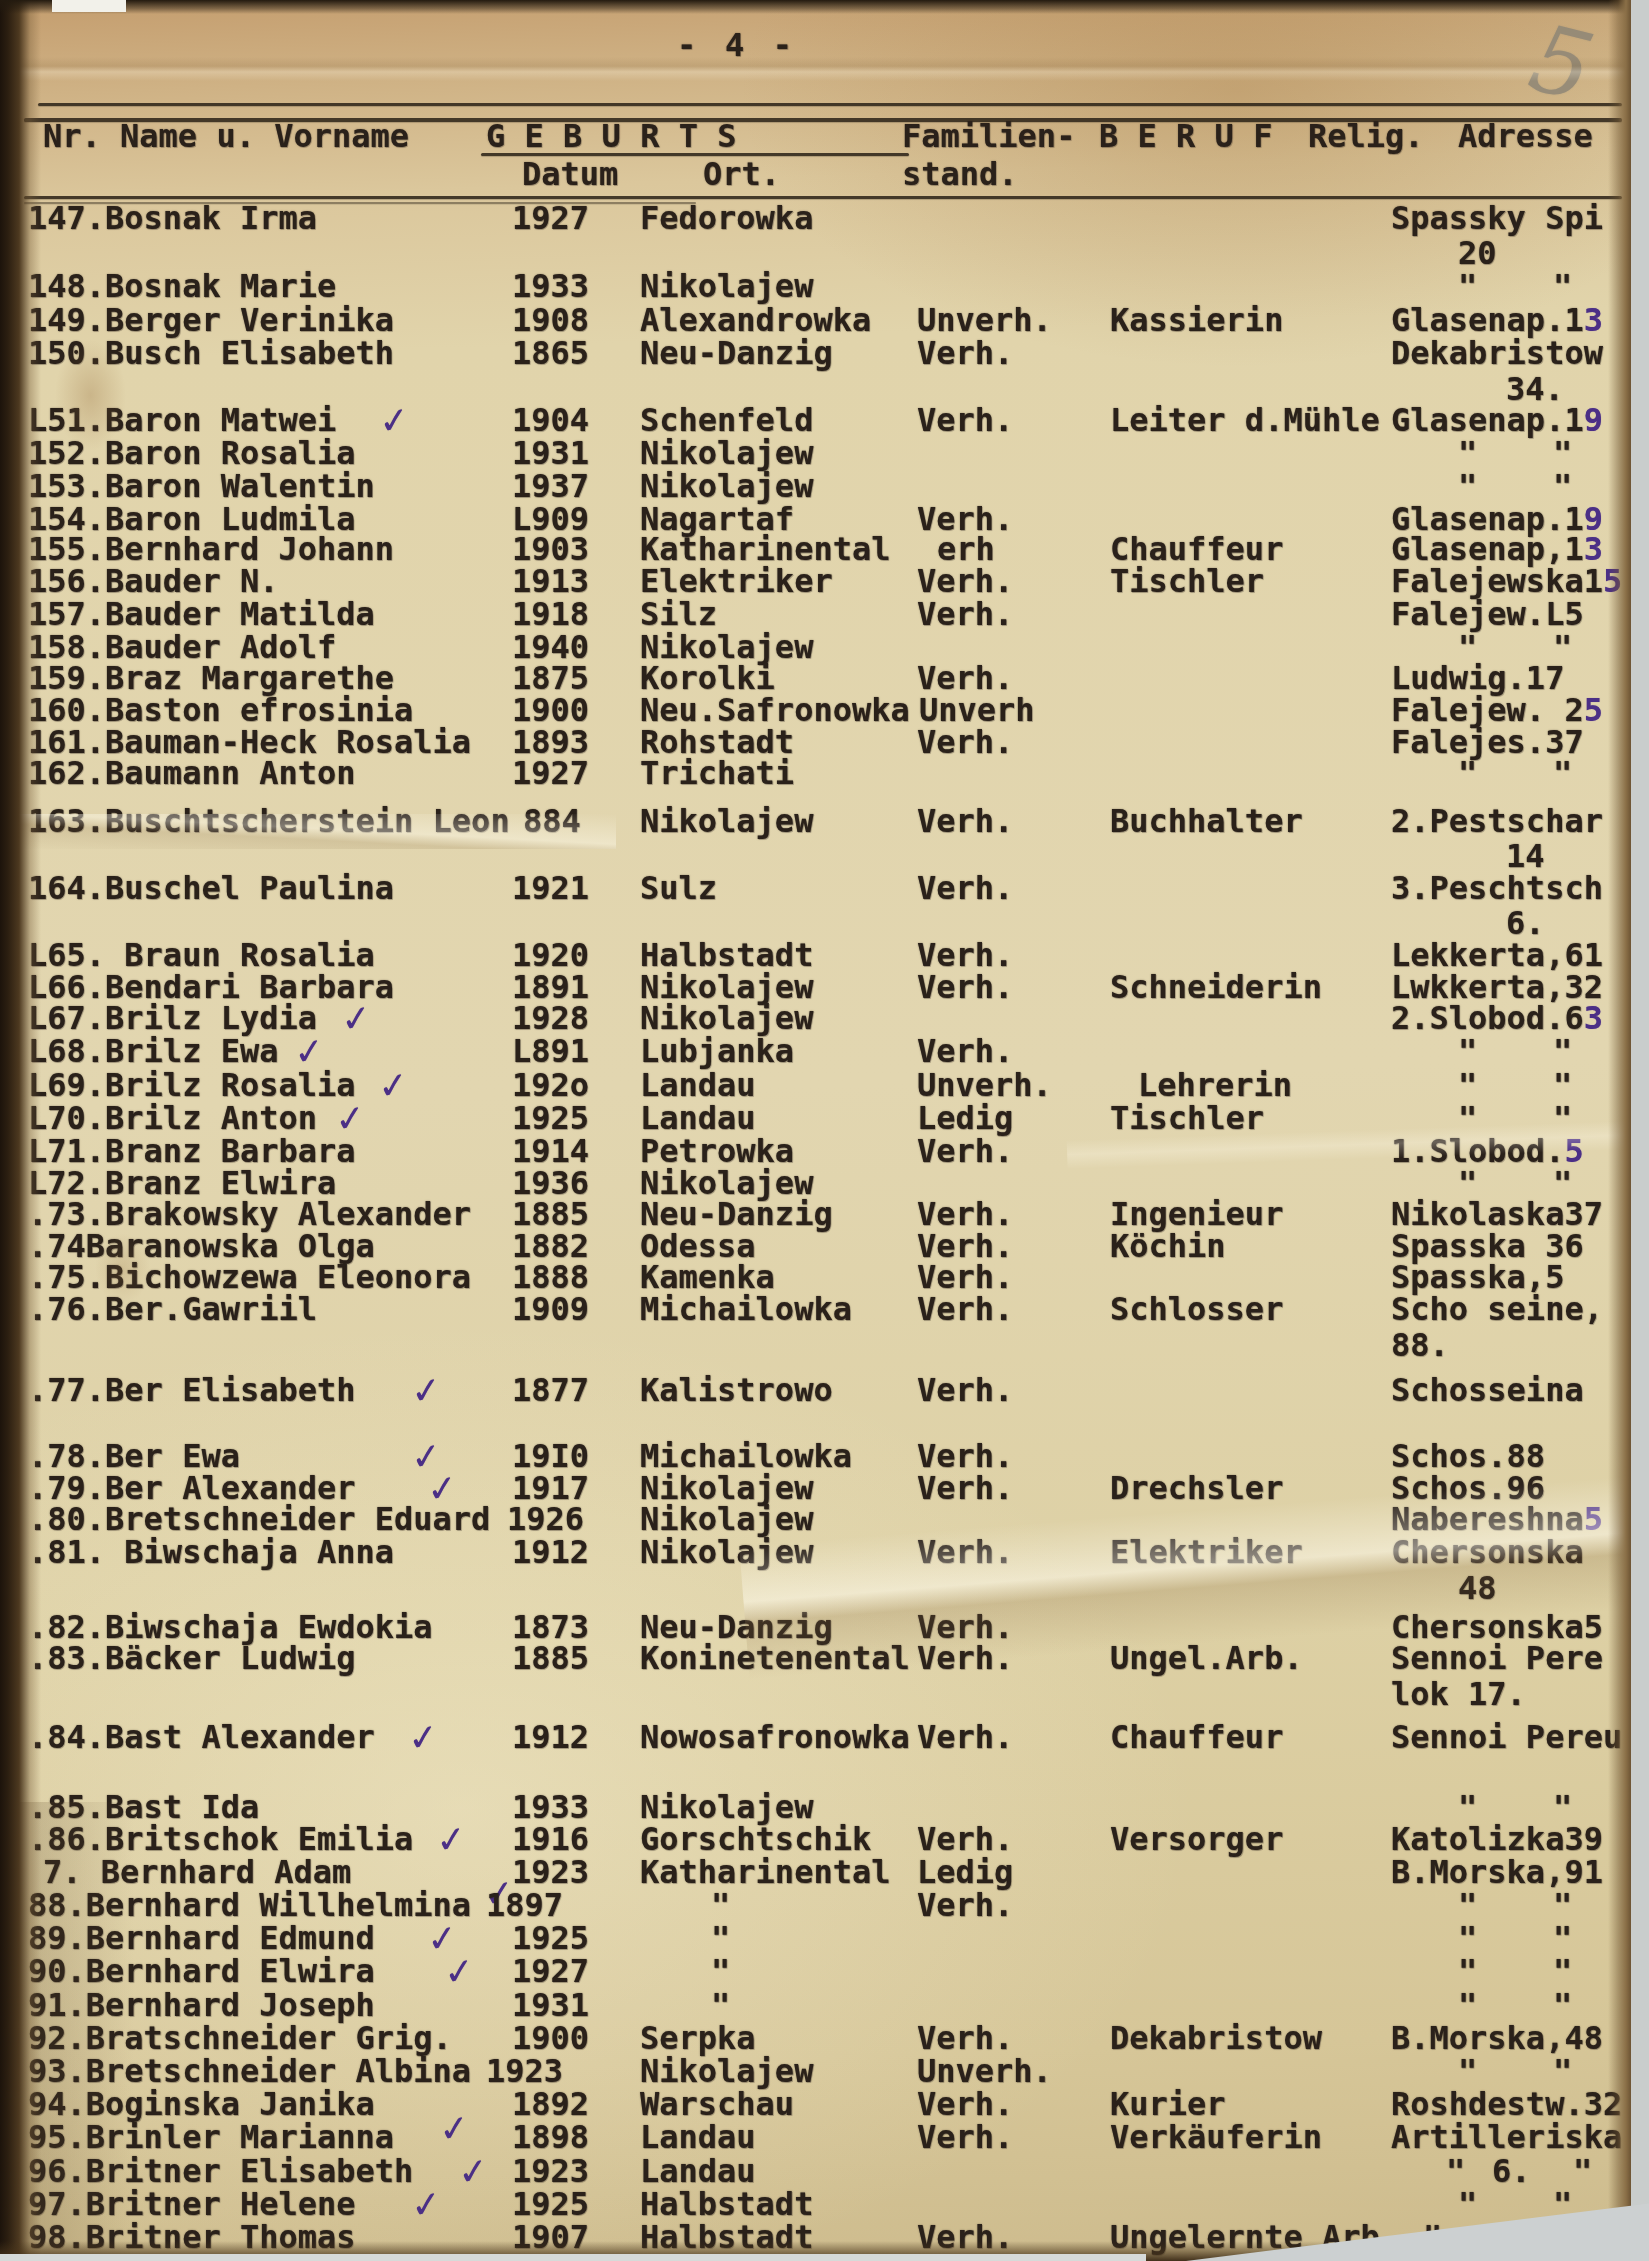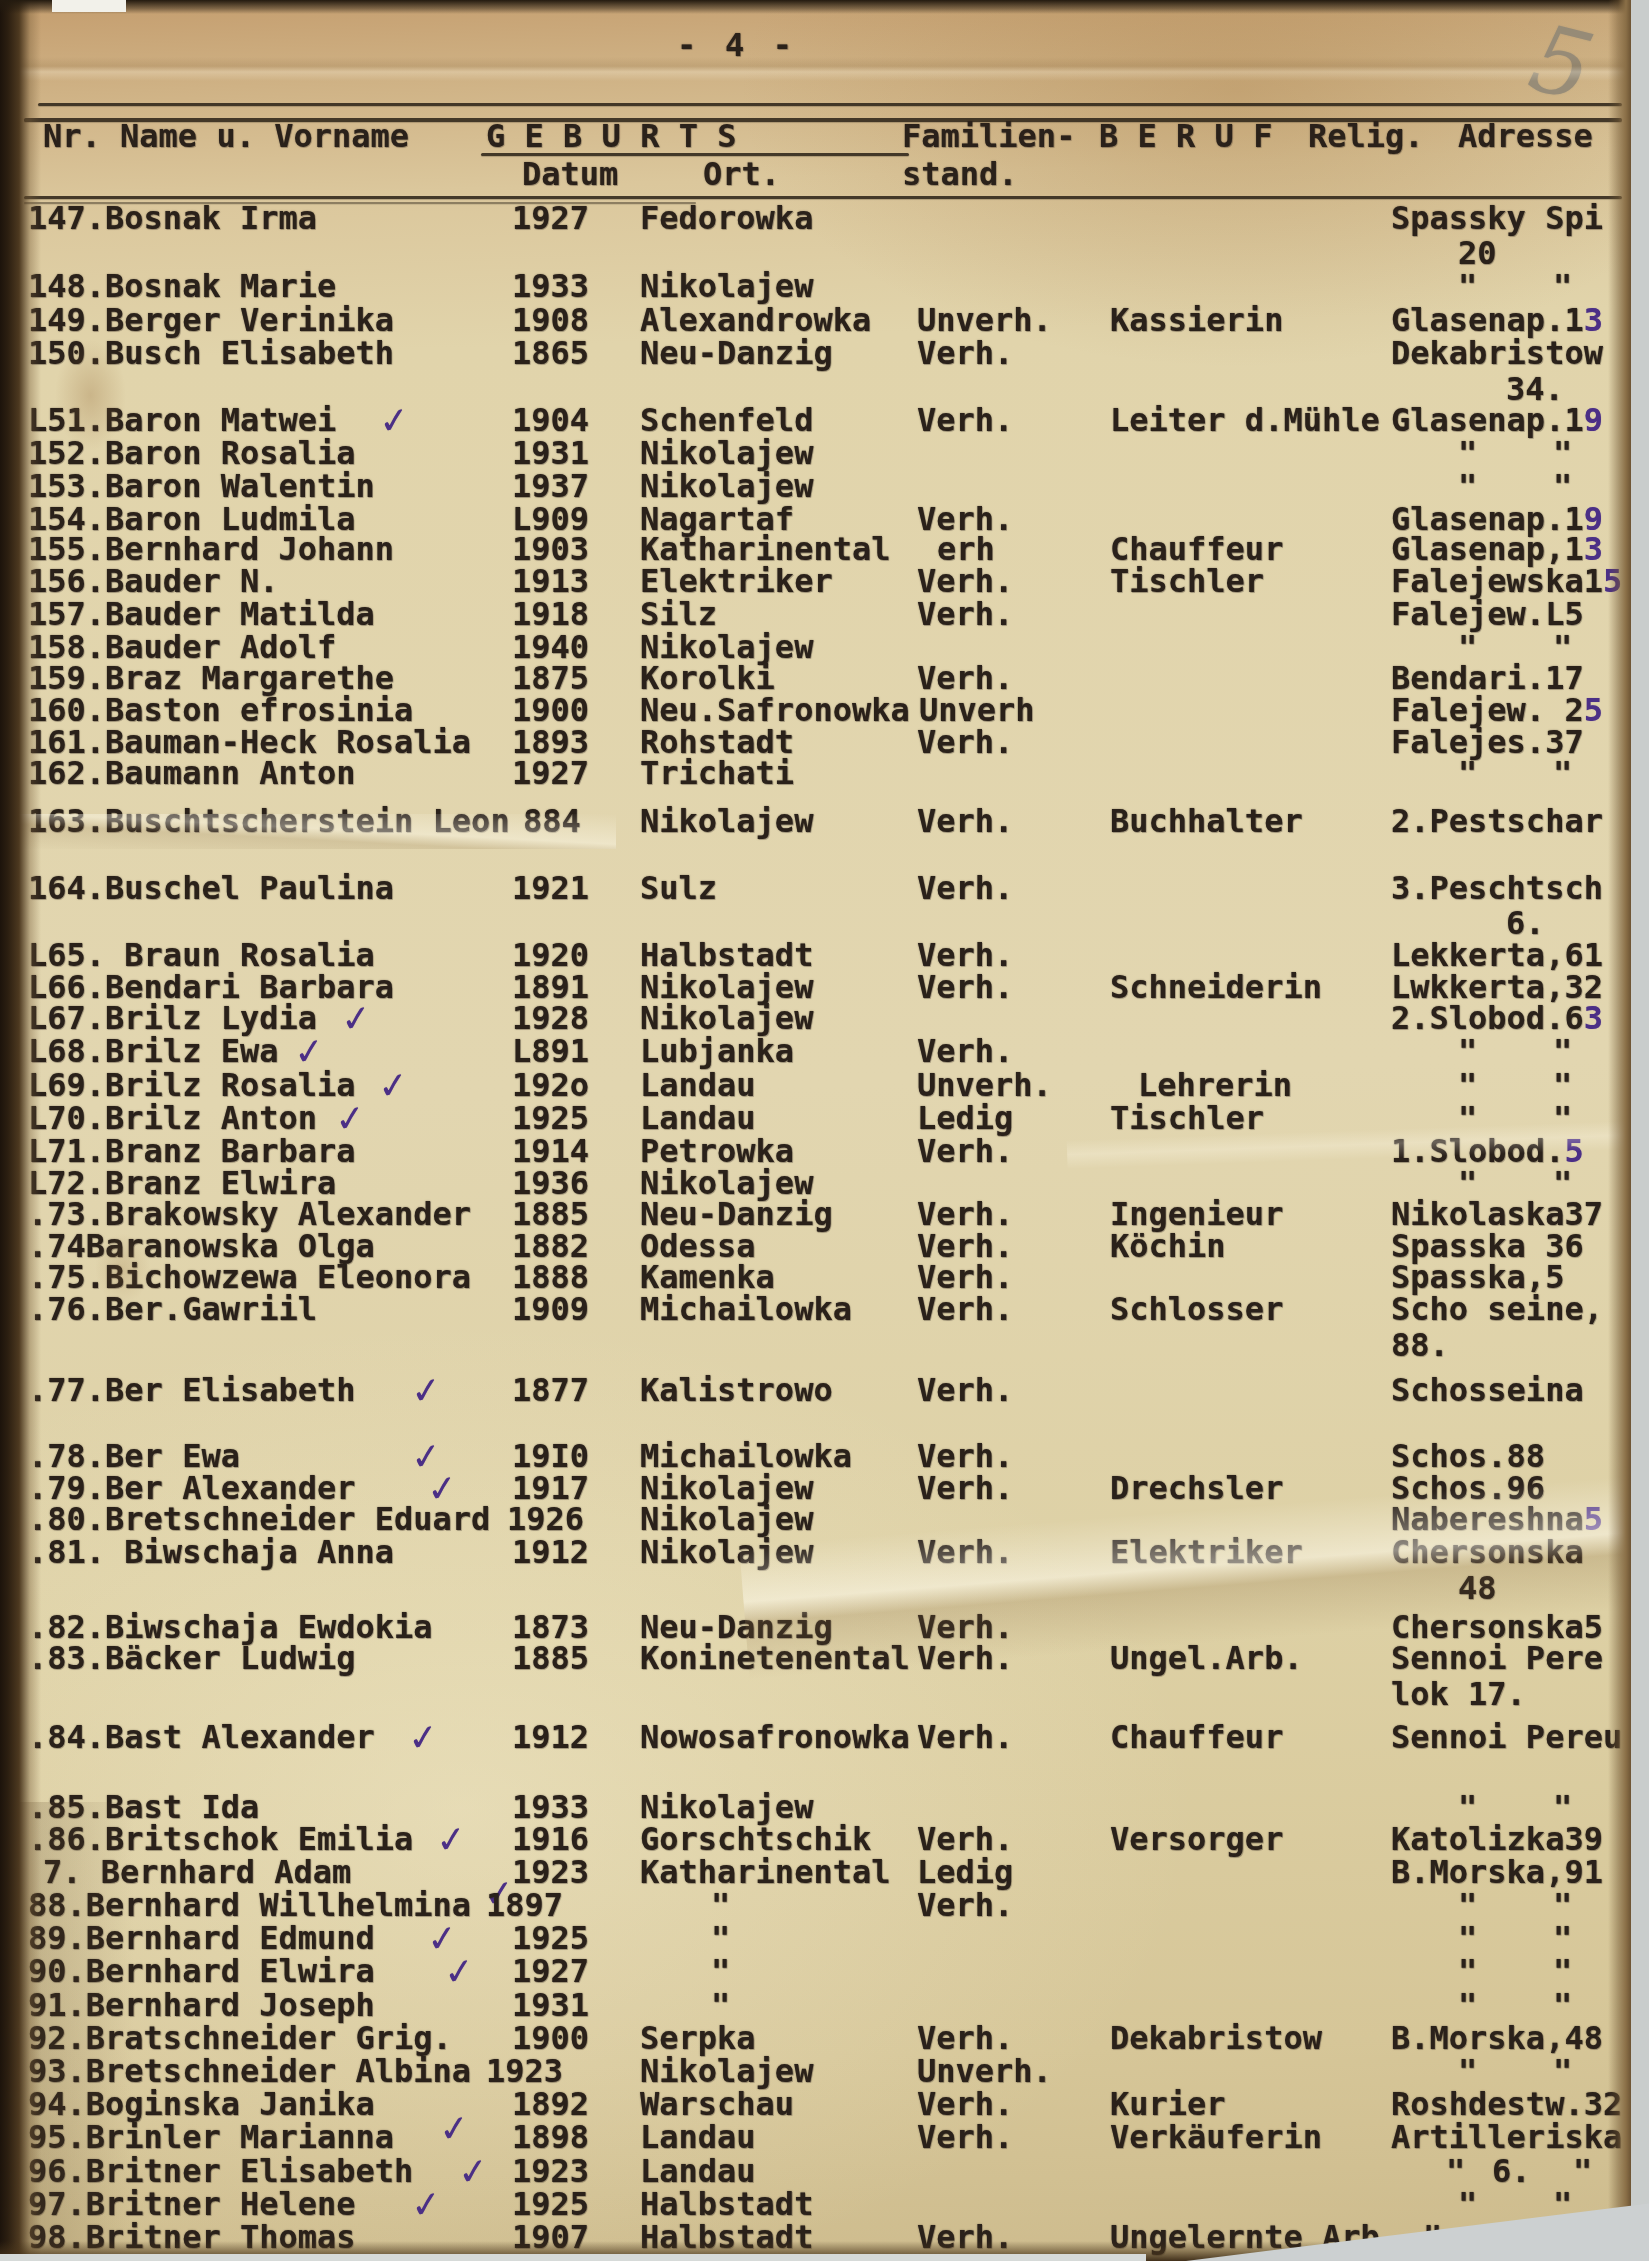--- a/index.html
+++ b/index.html
@@ -176,21 +176,21 @@
           <span class="cell" style="left: 512px;">1940</span>
           <span class="cell" style="left: 640px;">Nikolajew</span>
           <span class="cell" style="left: 1458px;">"</span>
           <span class="cell" style="left: 1553px;">"</span>
         </div>
         <div class="line" style="top: 662px;">
           <span class="cell" style="left: 28px;">159.Braz Margarethe</span>
           <span class="cell" style="left: 512px;">1875</span>
           <span class="cell" style="left: 640px;">Korolki</span>
           <span class="cell" style="left: 917px;">Verh.</span>
-          <span class="cell" style="left: 1391px;">Bendari.17</span>
+          <span class="cell" style="left: 1391px;">Ludwig.17</span>
         </div>
         <div class="line" style="top: 694px;">
           <span class="cell" style="left: 28px;">160.Baston efrosinia</span>
           <span class="cell" style="left: 512px;">1900</span>
           <span class="cell" style="left: 640px;">Neu.Safronowka</span>
           <span class="cell" style="left: 919px;">Unverh</span>
           <span class="cell" style="left: 1391px;">Falejew. 2<span class="purple">5</span></span>
         </div>
         <div class="line" style="top: 726px;">
           <span class="cell" style="left: 28px;">161.Bauman-Heck Rosalia</span>
@@ -206,20 +206,23 @@
           <span class="cell" style="left: 1458px;">"</span>
           <span class="cell" style="left: 1553px;">"</span>
         </div>
         <div class="line" style="top: 805px;">
           <span class="cell" style="left: 28px;">163.Buschtscherstein Leon</span>
           <span class="cell" style="left: 523px;">884</span>
           <span class="cell" style="left: 640px;">Nikolajew</span>
           <span class="cell" style="left: 917px;">Verh.</span>
           <span class="cell" style="left: 1110px;">Buchhalter</span>
           <span class="cell" style="left: 1391px;">2.Pestschar</span>
+        </div>
+        <div class="line" style="top: 840px;">
+          <span class="cell" style="left: 1506px;">14</span>
         </div>
         <div class="line" style="top: 872px;">
           <span class="cell" style="left: 28px;">164.Buschel Paulina</span>
           <span class="cell" style="left: 512px;">1921</span>
           <span class="cell" style="left: 640px;">Sulz</span>
           <span class="cell" style="left: 917px;">Verh.</span>
           <span class="cell" style="left: 1391px;">3.Peschtsch</span>
         </div>
         <div class="line" style="top: 907px;">
           <span class="cell" style="left: 1506px;">6.</span>

